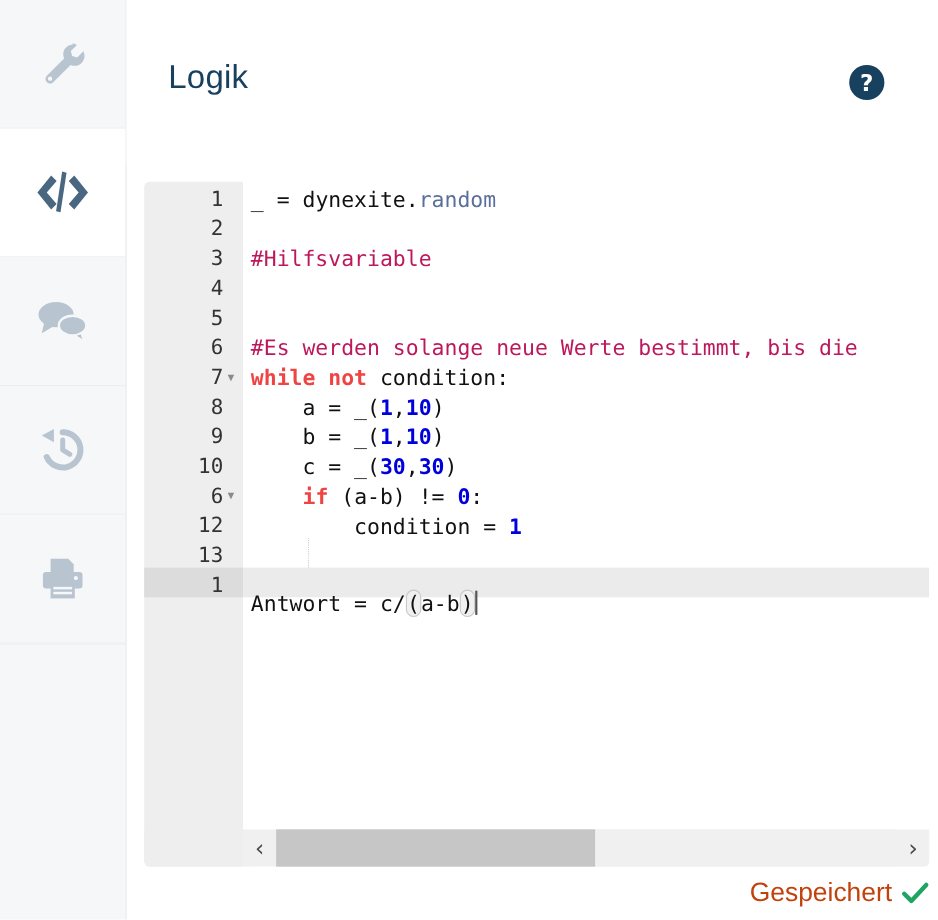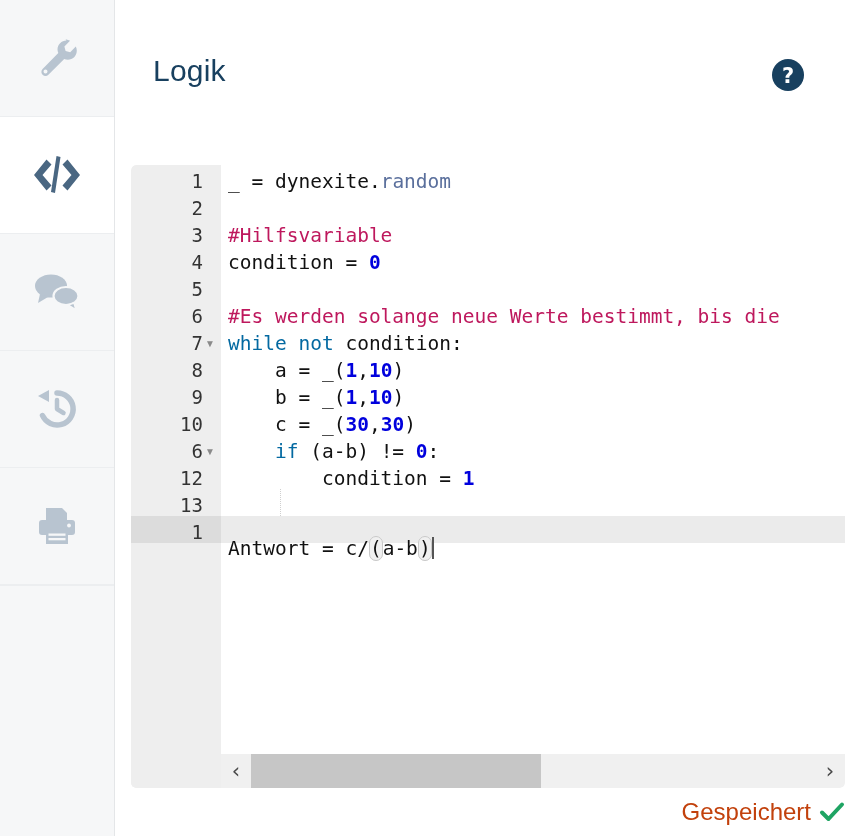--- a/index.html
+++ b/index.html
@@ -145,21 +145,21 @@
     position: absolute;
     left: 7px;
     height: 27px;
     line-height: 27px;
     white-space: pre;
     font-family: "DejaVu Sans Mono", monospace;
     font-size: 19.5px;
     color: #111111;
     z-index: 2;
   }
-  .tok-kw      { color: #0369a1; font-weight: 400; }
+  .tok-kw      { color: #ef4444; font-weight: 700; }
   .tok-num     { color: #0000dd; font-weight: 600; }
   .tok-comment { color: #be185d; }
   .tok-attr    { color: #5a6f9c; }
   .tok-op      { color: #111111; }
   .bracket {
     background: #f0f0f0;
     border: 1px solid #c9c9c9;
     border-radius: 7px;
     padding: 0 0px;
   }
@@ -341,21 +341,20 @@
 
       <div class="active-line" style="top:351px;"></div>
       <div class="indent-guide" style="left:59px; top:324px;"></div>
 
       <div class="code-line" style="top:3px;"><span class="tok-op">_ = </span>dynexite.<span class="tok-attr">random</span></div>
 
       <div class="code-line" style="top:30px;"></div>
 
       <div class="code-line" style="top:57px;"><span class="tok-comment">#Hilfsvariable</span></div>
 
-      <div class="code-line" style="top:84px;">condition = <span class="tok-num">0</span></div>
 
       <div class="code-line" style="top:111px;"></div>
 
       <div class="code-line" style="top:138px;"><span class="tok-comment">#Es werden solange neue Werte bestimmt, bis die</span></div>
 
       <div class="code-line" style="top:165px;"><span class="tok-kw">while not</span> condition:</div>
 
       <div class="code-line" style="top:192px;">    a = _(<span class="tok-num">1</span>,<span class="tok-num">10</span>)</div>
 
       <div class="code-line" style="top:219px;">    b = _(<span class="tok-num">1</span>,<span class="tok-num">10</span>)</div>

